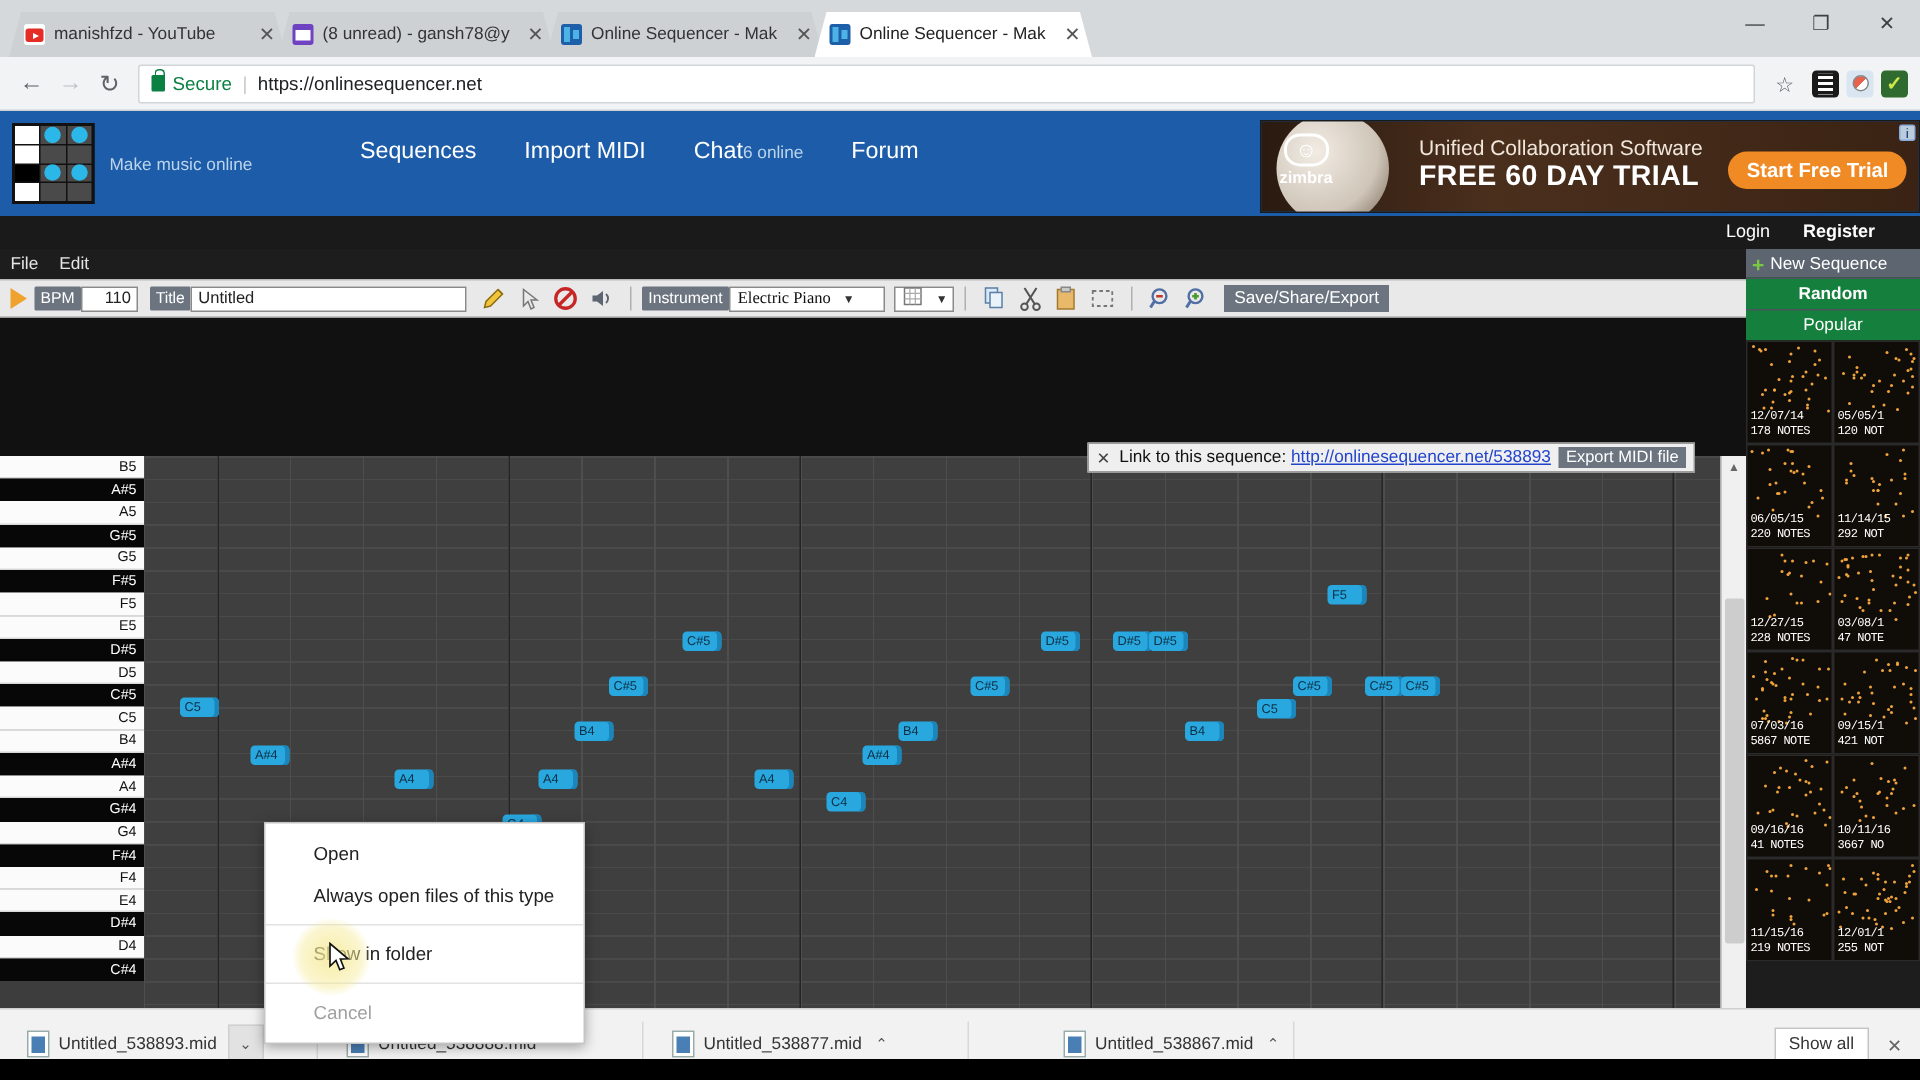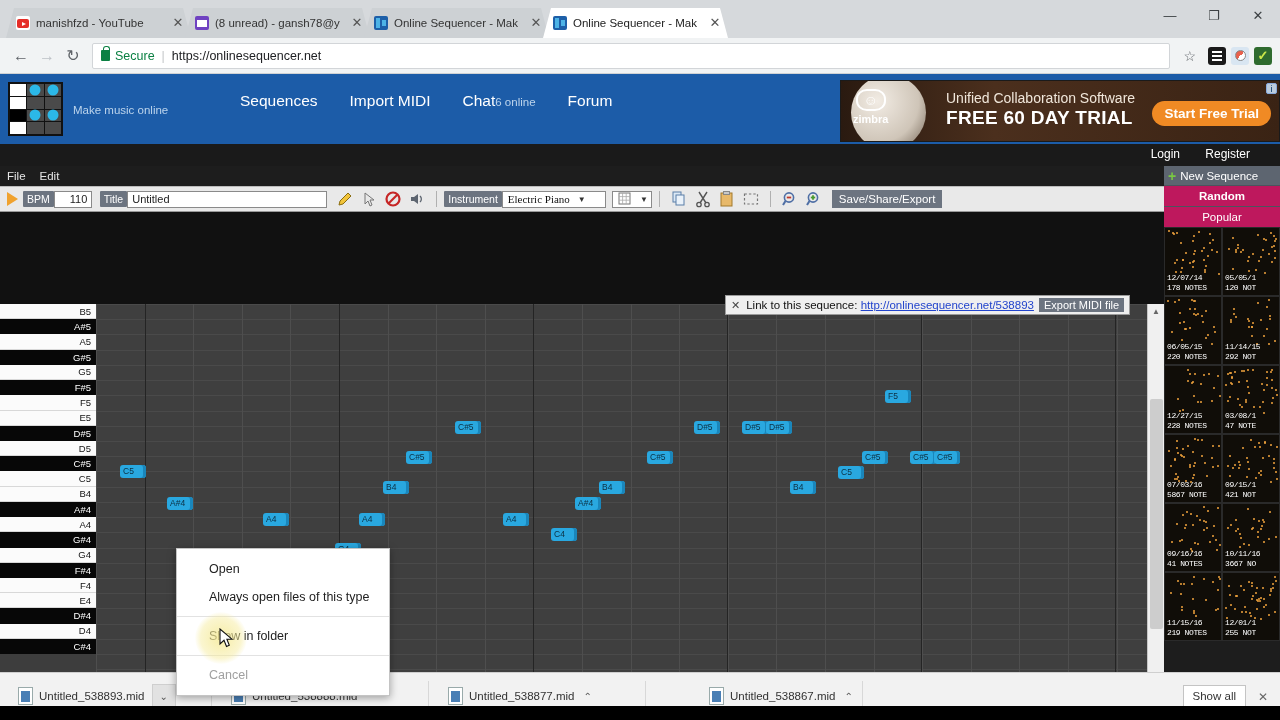--- a/index.html
+++ b/index.html
@@ -78,21 +78,21 @@
   .ad-logo .sm:after{content:'☺';position:absolute;left:50%;top:50%;transform:translate(-50%,-52%);font-size:14px;}
   .ad-logo .nm { font-size:11px; margin-top:2px; font-weight:bold;}
   .ad-t1 { position:absolute; left:105px; top:9px; color:#f0e6da; font-size:14px; }
   .ad-t2 { position:absolute; left:105px; top:26px; color:#fff; font-size:19px; font-weight:bold; letter-spacing:.3px;}
   .ad-btn { position:absolute; right:8px; top:20px; background:#f08a24; color:#fff; font-weight:bold;
      font-size:13.5px; padding:5px 12px; border-radius:14px; }
   .ad-i { position:absolute; right:2px; top:2px; width:11px;height:11px;border:1px solid #8ad;border-radius:2px;background:#bcd;color:#036;font-size:9px;text-align:center;line-height:10px;}
 
   .loginbar { height:22px; background:#1a1a1a; position:relative; }
   .loginbar .lg { position:absolute; right:100px; top:3px; color:#fff; font-size:12px;}
-  .loginbar .rg { position:absolute; right:30px; top:3px; color:#fff; font-size:12px;}
+  .loginbar .rg { position:absolute; right:30px; top:3px; color:#fff; font-size:12px;font-weight:bold;}
 
   .app { position:absolute; left:0; top:92px; width:1164px; height:506px; background:#111; }
 
   .menubar { height:20px; background:#1d1d1d; display:flex; align-items:center; padding-left:7px; }
   .menubar span { color:#e6e6e6; font-size:11.5px; margin-right:14px; }
 
   .toolbar { height:26px; background:#e9e9e9; display:flex; align-items:center; padding:0 4px;
      border-top:1px solid #bbb; border-bottom:1px solid #999; }
   .play-tri { width:0;height:0;border-left:11px solid #f0a22e;border-top:7px solid transparent;border-bottom:7px solid transparent; margin:0 5px 0 3px;}
   .lbl-chip { background:#6c7480; color:#fff; font-size:10.5px; padding:2px 4px; border-radius:1px; height:16px; line-height:12px;}
@@ -126,21 +126,21 @@
   .linkbar { position:absolute; left:725px; top:221px; height:20px; background:#efefef; border:1px solid #9b9b9b;
      display:flex; align-items:center; padding:0 5px; font-size:11.5px; color:#111; z-index:20;}
   .linkbar a { color:#2244cc; text-decoration:underline; }
   .linkbar .xc { color:#444; margin-right:6px; font-size:11px;}
   .linkbar .exp { background:#6c7480; color:#fff; padding:1px 5px; margin-left:5px; font-size:11px;}
 
   
   .sidebar { position:absolute; left:1164px; top:92px; width:116px; height:582px; background:#1d1d1d; overflow:hidden;}
   .newseq { height:19px; background:#5d6570; color:#fff; font-size:11.5px; display:flex; align-items:center; padding-left:4px;}
   .plus { color:#7ac943; font-weight:bold; font-size:14px; margin-right:4px;}
-  .sbtab { height:21px; background:#be185d; color:#fff; font-size:11.5px; display:flex; align-items:center; justify-content:center; border-top:1px solid #4d545d;}
+  .sbtab { height:21px; background:#15803d; color:#fff; font-size:11.5px; display:flex; align-items:center; justify-content:center; border-top:1px solid #4d545d;}
   .sbtab.sel { font-weight:bold; }
   .thumbs { display:flex; flex-wrap:wrap; }
   .thumb { width:58px; height:69px; background:#100d08; border:1px solid #2a2a2a; position:relative; overflow:hidden;}
   .thumb .dt { position:absolute; left:2px; bottom:13px; color:#fff; font-size:8px; font-family:"Liberation Mono",monospace; letter-spacing:-0.4px; white-space:nowrap;}
   .thumb .nt { position:absolute; left:2px; bottom:3px; color:#fff; font-size:8px; font-family:"Liberation Mono",monospace; letter-spacing:-0.4px; white-space:nowrap;}
   .sp { position:absolute; width:2px; height:2px; background:#f0a33c; border-radius:1px;}
   .fbbar { position:absolute; left:0; bottom:27px; width:116px; display:flex; }
   .fblike { width:74px; height:20px; background:#3b5998; color:#fff; font-size:11px; display:flex; align-items:center; justify-content:center; gap:3px;}
   .fbshare { width:42px; height:20px; background:#3b5998; color:#fff; font-size:11px; display:flex; align-items:center; justify-content:center; border-left:1px solid #2d4373;}
 
@@ -269,21 +269,21 @@
       <div class="menubar">
         <span>File</span>
         <span>Edit</span>
       </div>
 
       <div class="toolbar">
         <div class="play-tri"></div>
         <div class="lbl-chip">BPM</div>
         <div class="tb-inp" style="width:38px;margin-right:8px;padding-left:15px;">110</div>
         <div class="lbl-chip">Title</div>
-        <div class="tb-inp" style="width:200px;">Untitled</div>
+        <div class="tb-inp" style="width:184px;">Untitled</div>
         <div class="ti" style="margin-left:9px;">
           <svg width="18" height="18" viewBox="0 0 18 18">
               <path d="M3 15 l1-4 8-8 3 3 -8 8z" fill="#f2c43a" stroke="#8a6d10" stroke-width="1"></path>
               <path d="M12 3 l3 3" stroke="#8a6d10" stroke-width="1"></path>
             </svg>
         </div>
         <div class="ti">
           <svg width="18" height="18" viewBox="0 0 18 18">
               <path d="M5 3 l0 11 3-3 2 5 2-1 -2-5 4 0z" fill="#e9e9e9" stroke="#777" stroke-width="1"></path>
             </svg>

